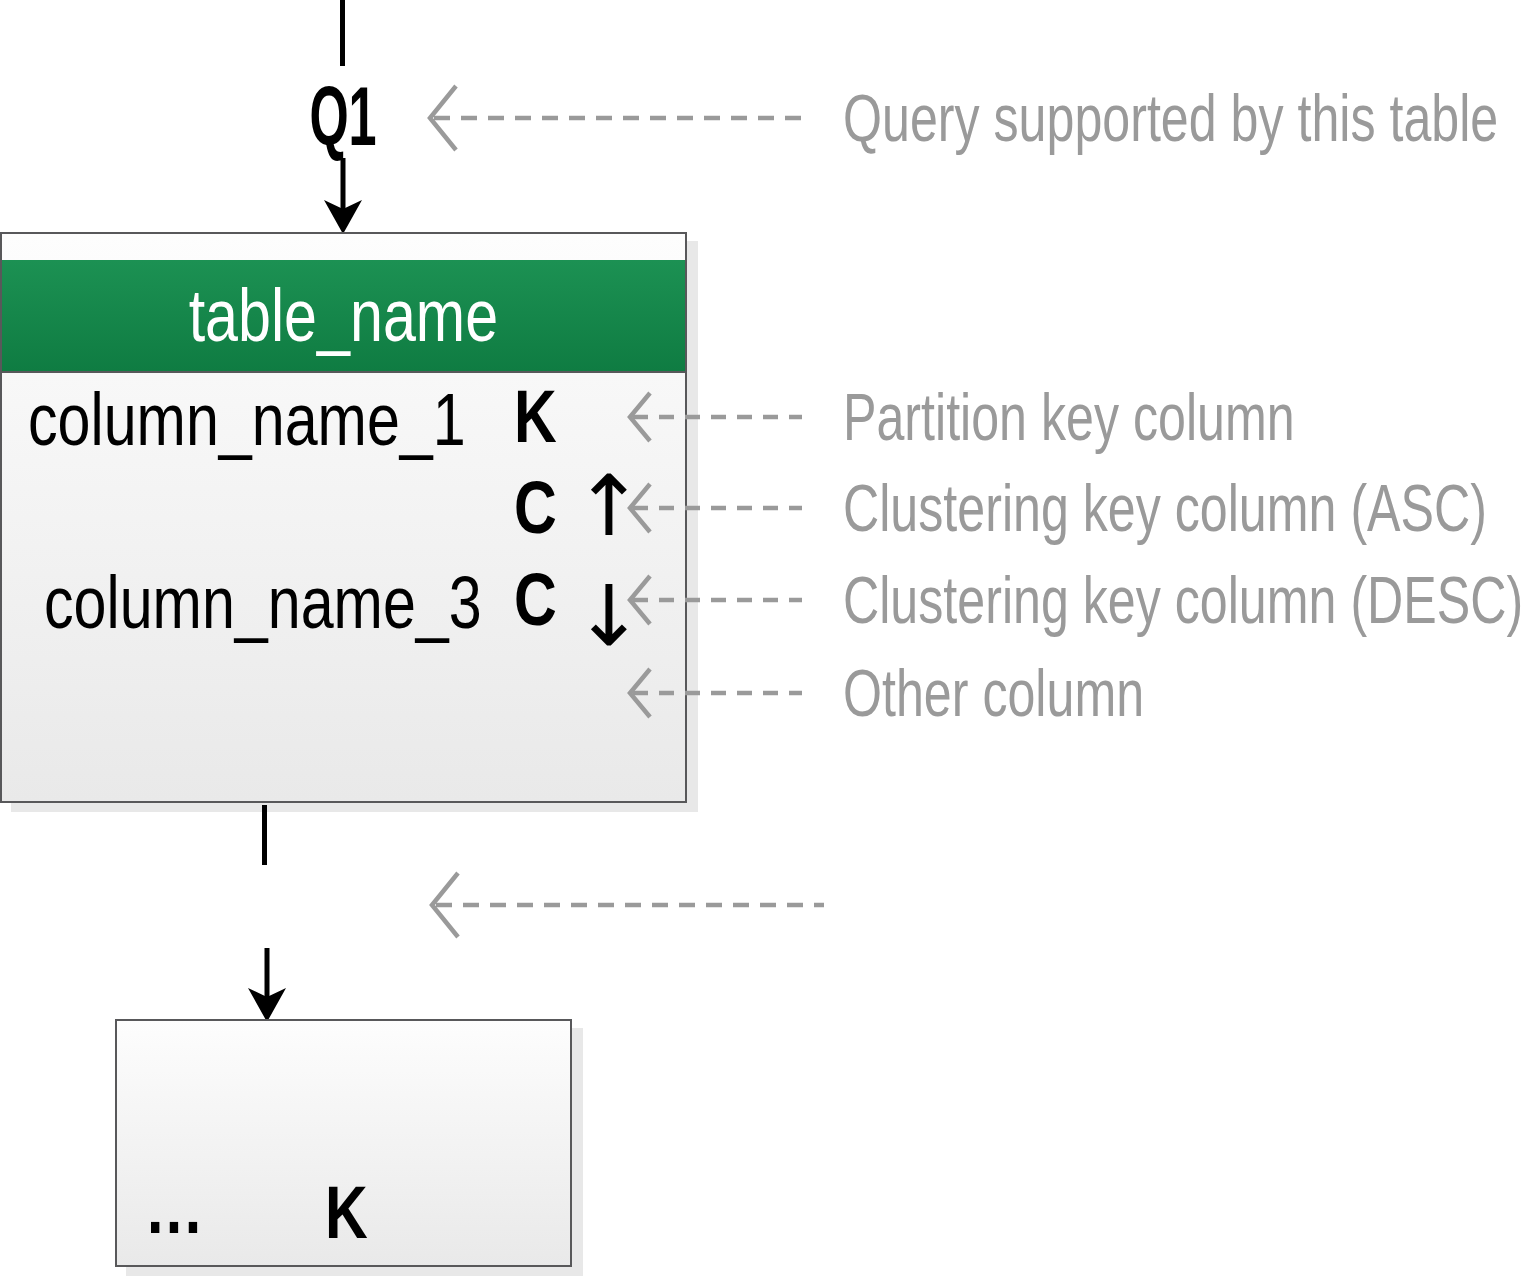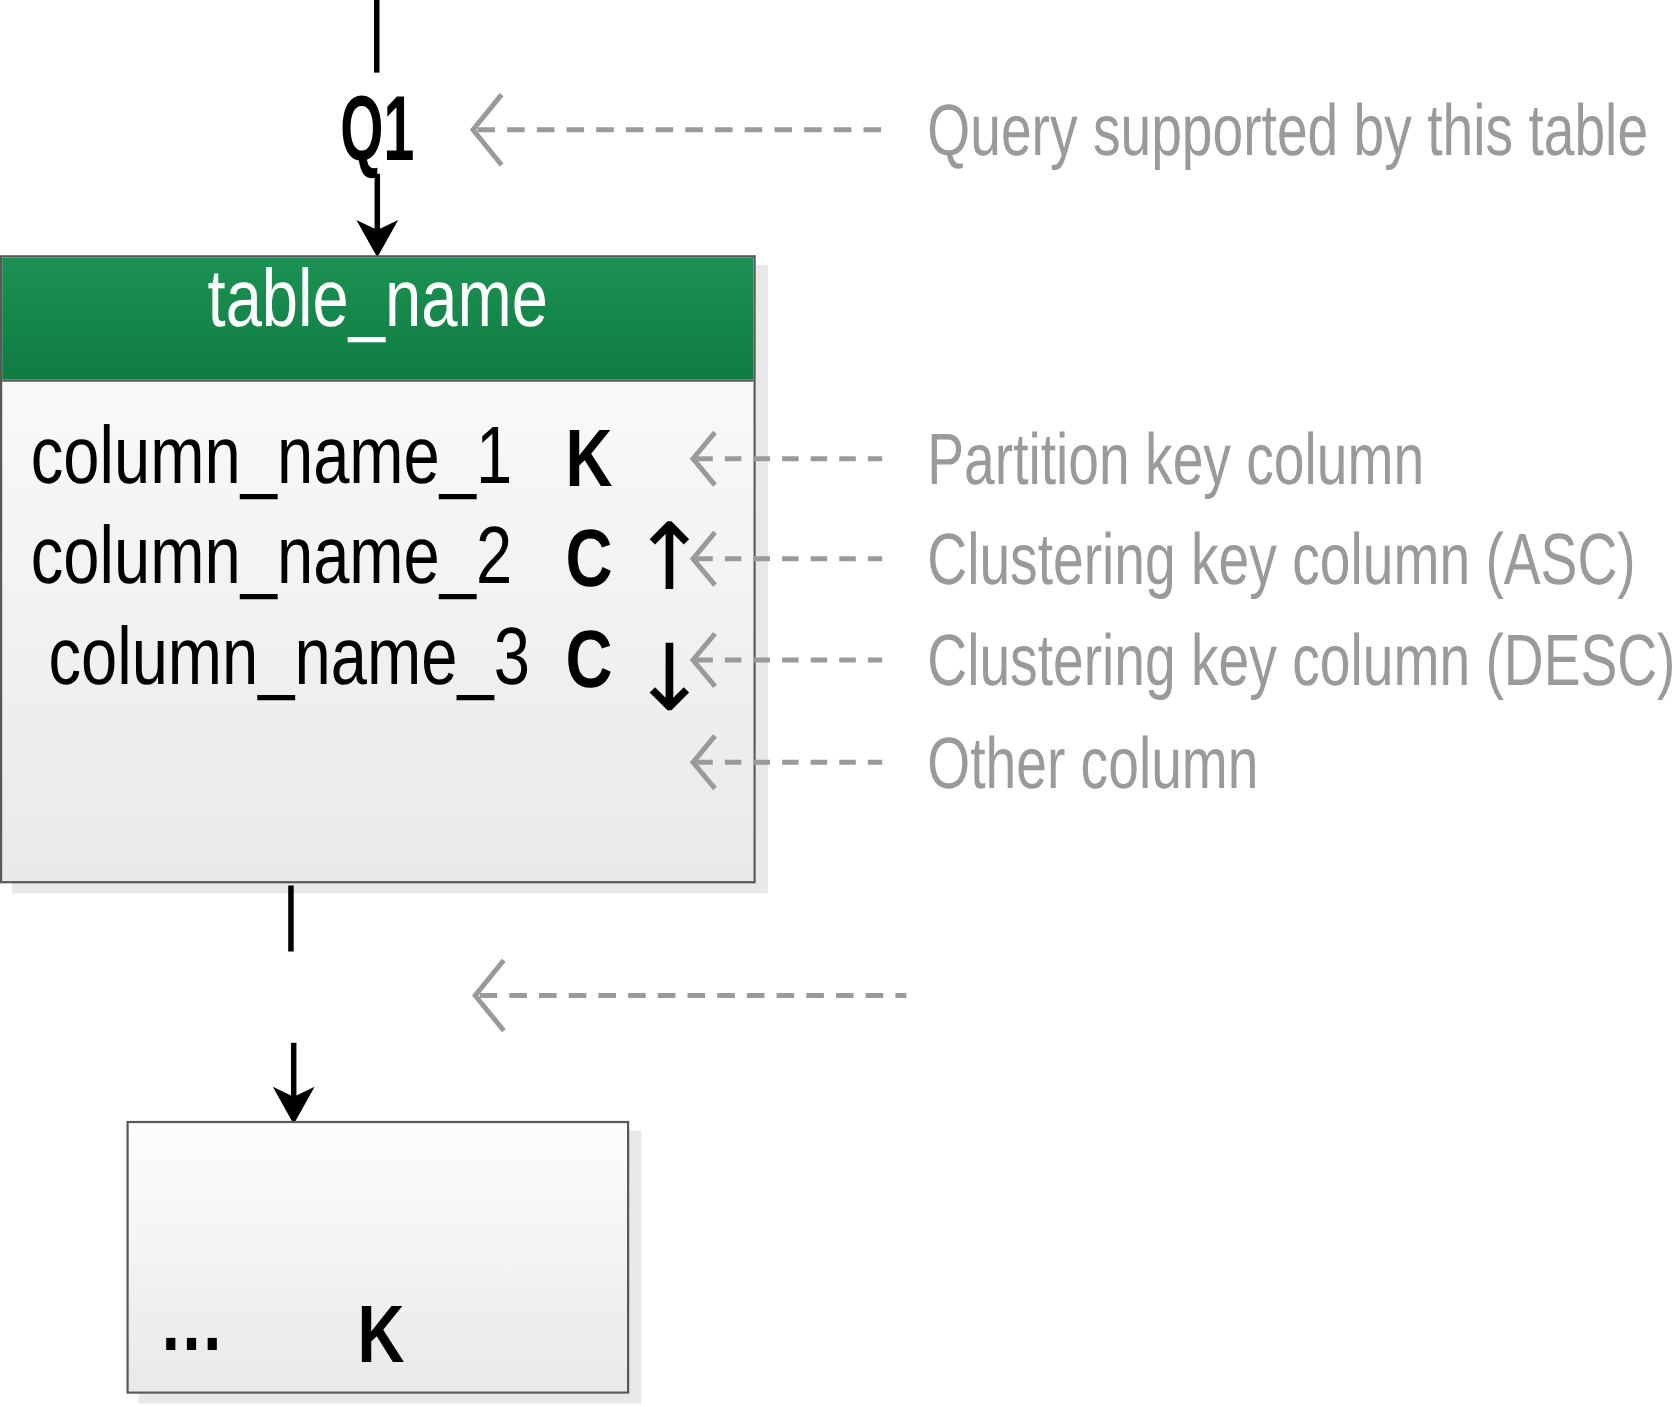--- a/index.html
+++ b/index.html
@@ -15,26 +15,26 @@
   .vline{position:absolute;width:5px;background:var(--arrow-black,#000);}
   .qlabel{position:absolute;text-align:center;}
   .qlabel .cond{font-size:84px;font-weight:bold;line-height:1;display:inline-block;
     transform:scaleX(.6);transform-origin:center center;white-space:nowrap;}
   .ann{position:absolute;height:72px;display:flex;align-items:center;}
   .ann .cond{font-size:66px;color:var(--annotation-gray,#9a9a9a);line-height:1;
     display:inline-block;transform:scaleX(.76);transform-origin:left center;white-space:nowrap;}
   .tbox{position:absolute;border:2px solid var(--table-border,#58585a);
     background:linear-gradient(180deg,var(--body-top,#fdfdfd) 0%,var(--body-bottom,#e9e9e9) 100%);
     box-shadow:11px 9px 0 0 var(--shadow,#e8e8e8);box-sizing:border-box;}
-  .thead{height:111px;display:flex;justify-content:center;
+  .thead{height:111px;display:flex;align-items:center;justify-content:center;
     background:linear-gradient(180deg,var(--header-green-top,#1c9153) 0%,var(--header-green-bottom,#0f7c42) 100%);
-    border-bottom:2px solid var(--table-border,#58585a);}
+    border-bottom:2px solid var(--table-border,#58585a);margin-top:26px;}
   .thead .cond{font-size:74px;color:#fff;line-height:1;display:inline-block;
     transform:scaleX(.8);transform-origin:center center;white-space:nowrap;}
-  .trow{position:absolute;height:80px;display:flex;align-items:flex-start;}
+  .trow{position:absolute;height:80px;display:flex;align-items:flex-end;}
   .trow .cond{font-size:74px;line-height:1;display:inline-block;
     transform:scaleX(.8);transform-origin:left center;white-space:nowrap;}
   .tkey{position:absolute;height:80px;display:flex;align-items:center;}
   .tkey .cond{font-size:74px;font-weight:bold;line-height:1;display:inline-block;
     transform:scaleX(.8);transform-origin:left center;white-space:nowrap;}
   .tkey .dir{font-family:"DejaVu Sans",sans-serif;font-weight:normal;font-size:84px;line-height:0;margin-left:6px;}
   .dir-down{display:inline-block;transform:translateY(16px);}
   .dir-up{display:inline-block;transform:translateY(-2px);}
   .dots .cond{letter-spacing:3px;transform:scaleX(.8) translateY(-8px);}
   svg.dash-arrow line, svg.dash-arrow polyline{stroke:var(--annotation-gray,#9a9a9a);}
@@ -71,23 +71,20 @@
       <span class="cond">table_name</span>
     </div>
 
     <div class="trow" style="left:26px;top:143px">
       <span class="cond">column_name_1</span>
     </div>
     <div class="tkey" style="left:512px;top:143px">
       <span class="cond">K</span>
     </div>
 
-    <div class="trow" style="left:26px;top:234px">
-      <span class="cond">column_name_2</span>
-    </div>
     <div class="tkey" style="left:512px;top:234px">
       <span class="cond">C</span>
       <span class="dir dir-up">↑</span>
     </div>
 
     <div class="trow" style="left:42px;top:326px">
       <span class="cond">column_name_3</span>
     </div>
     <div class="tkey" style="left:512px;top:326px">
       <span class="cond">C</span>

